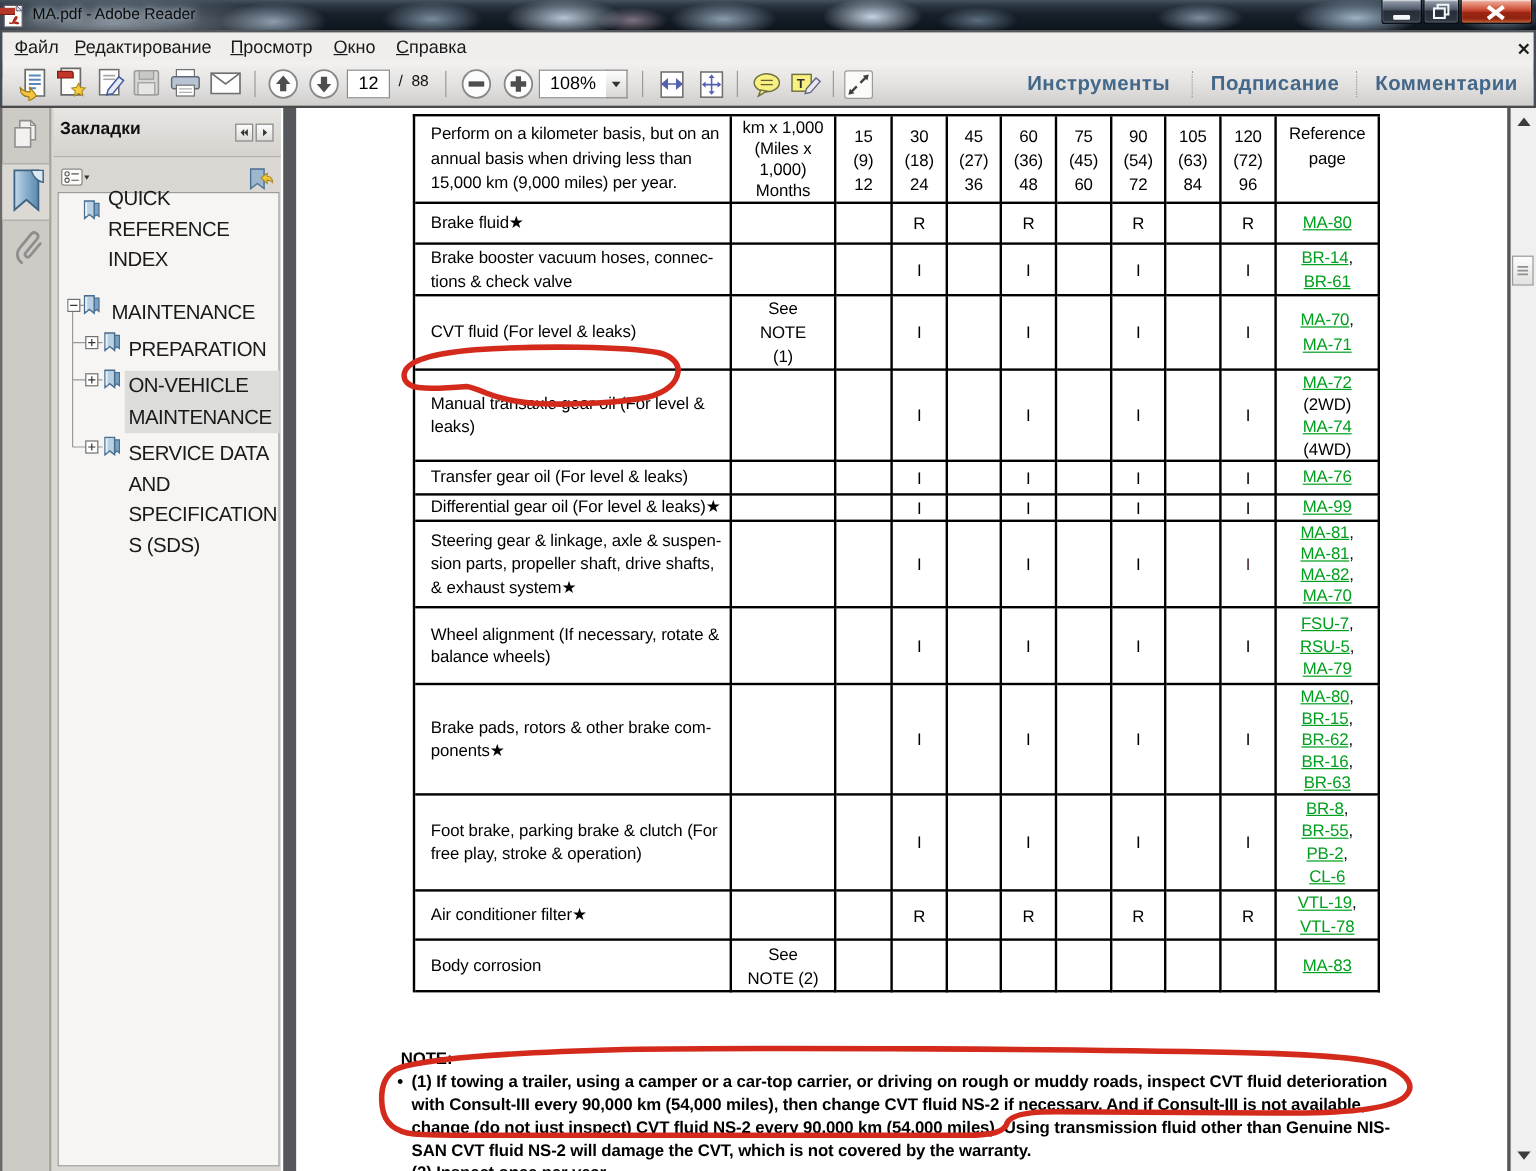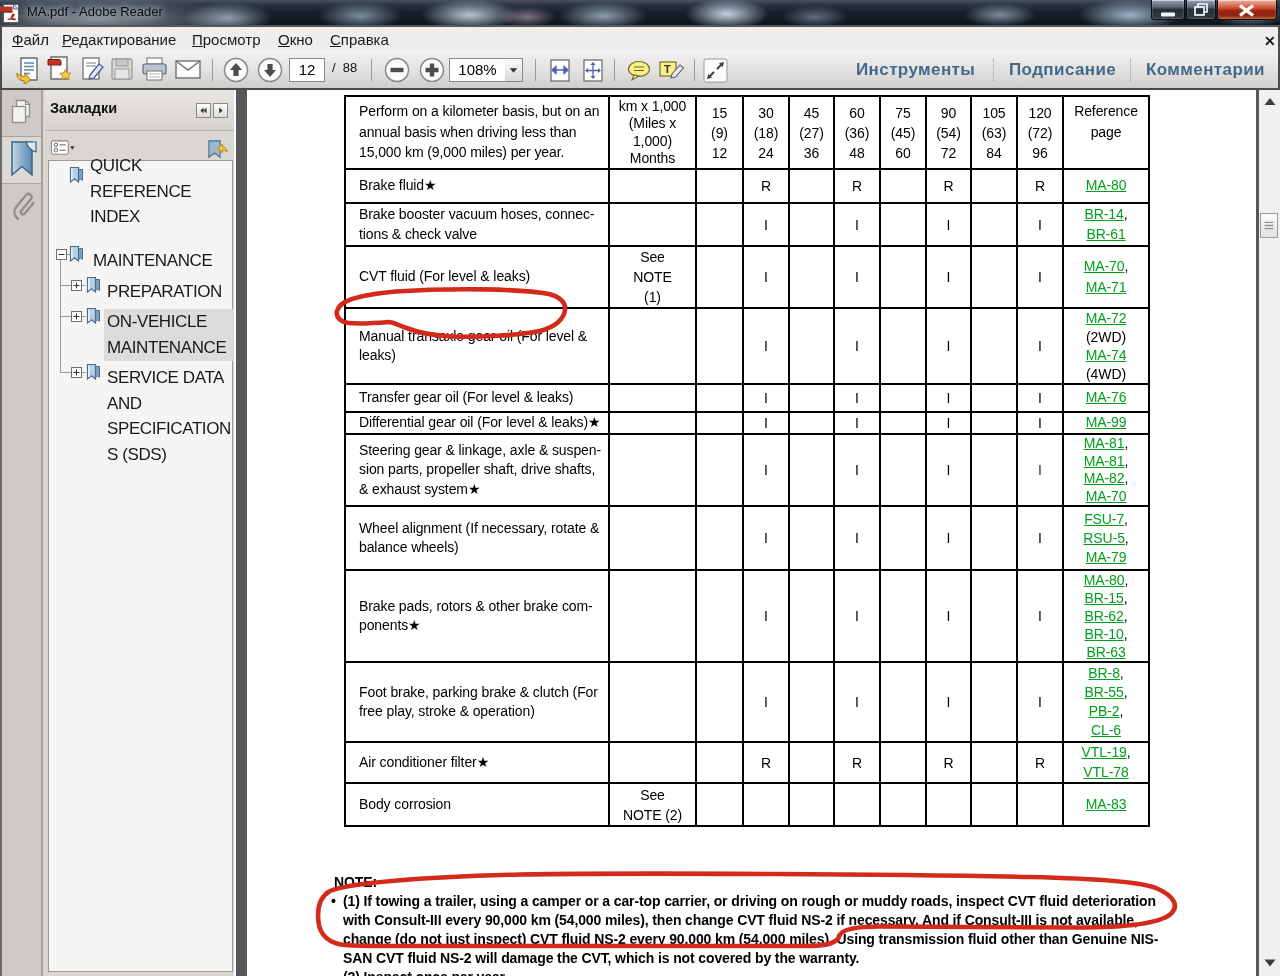--- a/index.html
+++ b/index.html
@@ -421,21 +421,21 @@
             <td class="d">Brake pads, rotors &amp; other brake com-<br>ponents★</td>
             <td></td>
             <td></td>
             <td>I</td>
             <td></td>
             <td>I</td>
             <td></td>
             <td>I</td>
             <td></td>
             <td>I</td>
-            <td class="r" style="line-height:18px"><a>MA-80</a>,<br><a>BR-15</a>,<br><a>BR-62</a>,<br><a>BR-10</a>,<br><a>BR-63</a></td>
+            <td class="r" style="line-height:18px"><a>MA-80</a>,<br><a>BR-15</a>,<br><a>BR-62</a>,<br><a>BR-16</a>,<br><a>BR-63</a></td>
           </tr>
    <tr style="height:80px">
             <td class="d">Foot brake, parking brake &amp; clutch (For<br>free play, stroke &amp; operation)</td>
             <td></td>
             <td></td>
             <td>I</td>
             <td></td>
             <td>I</td>
             <td></td>
             <td>I</td>

